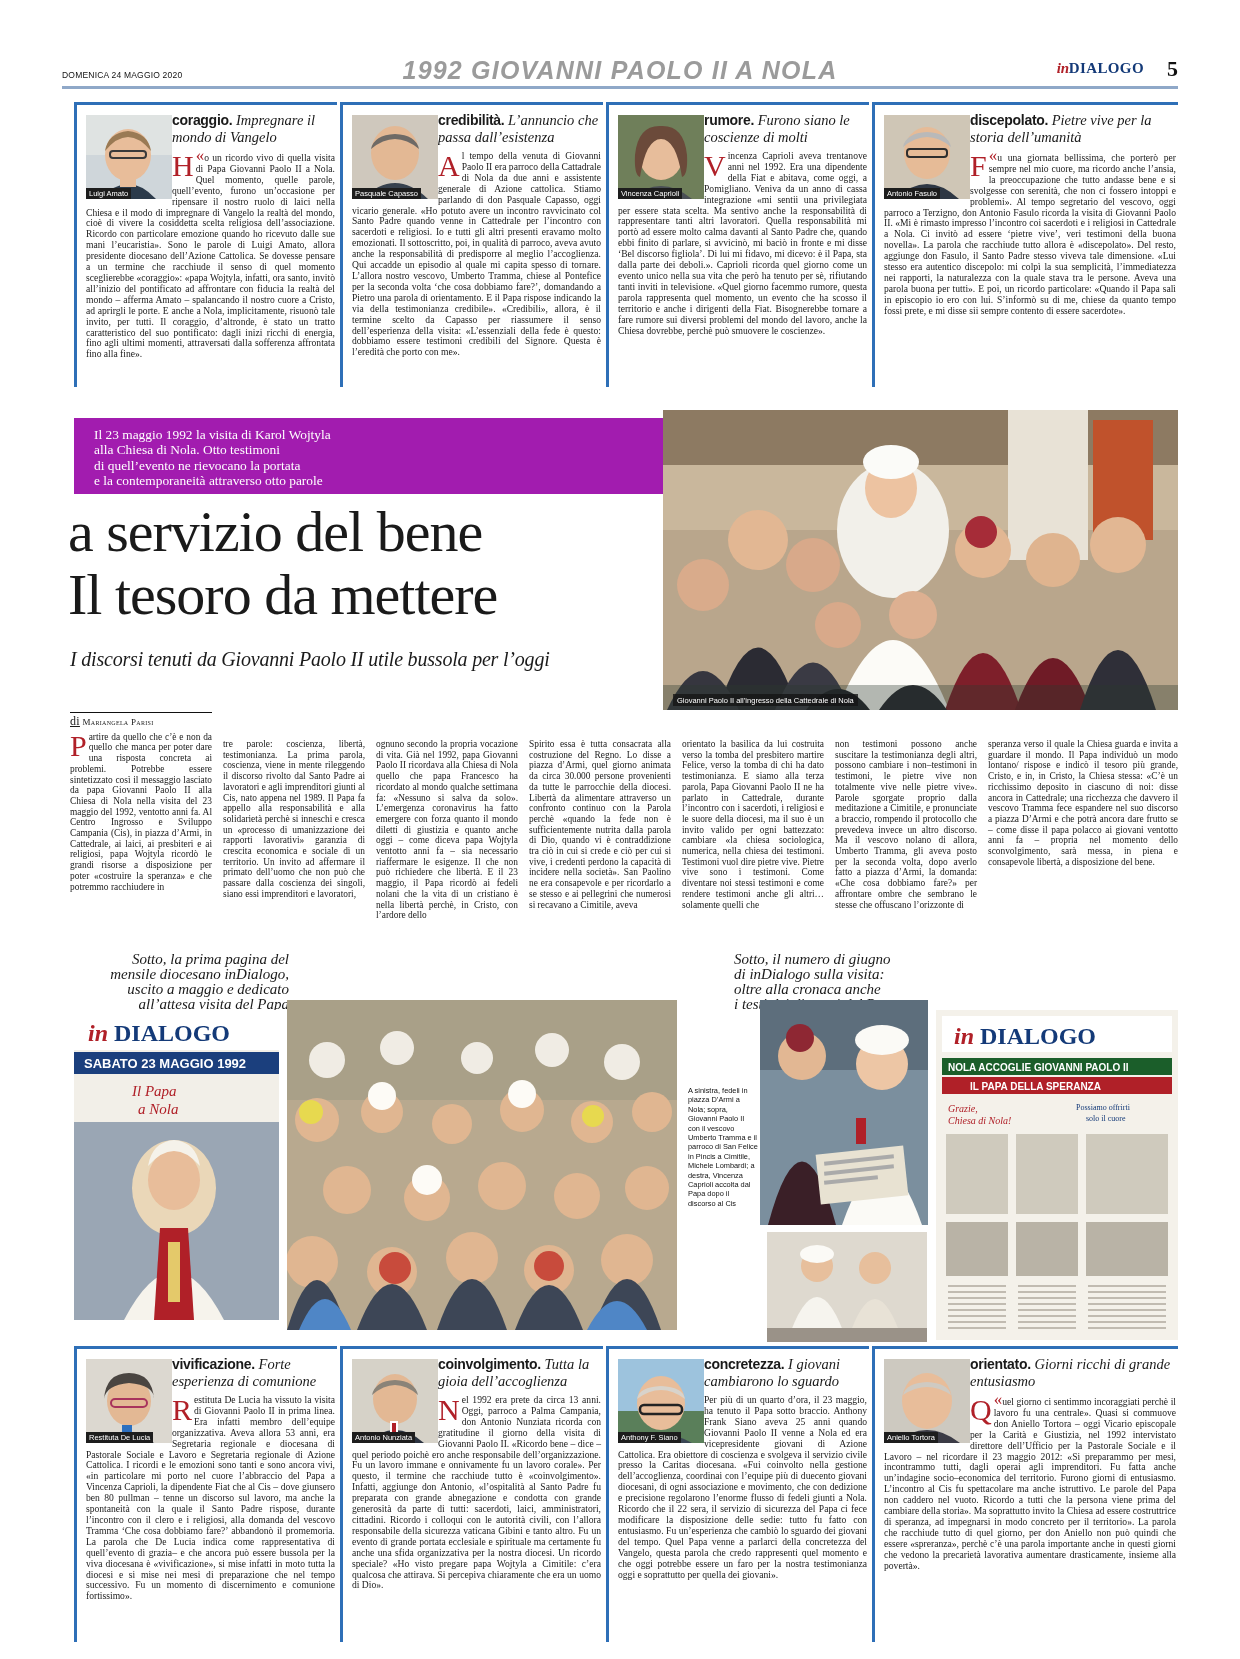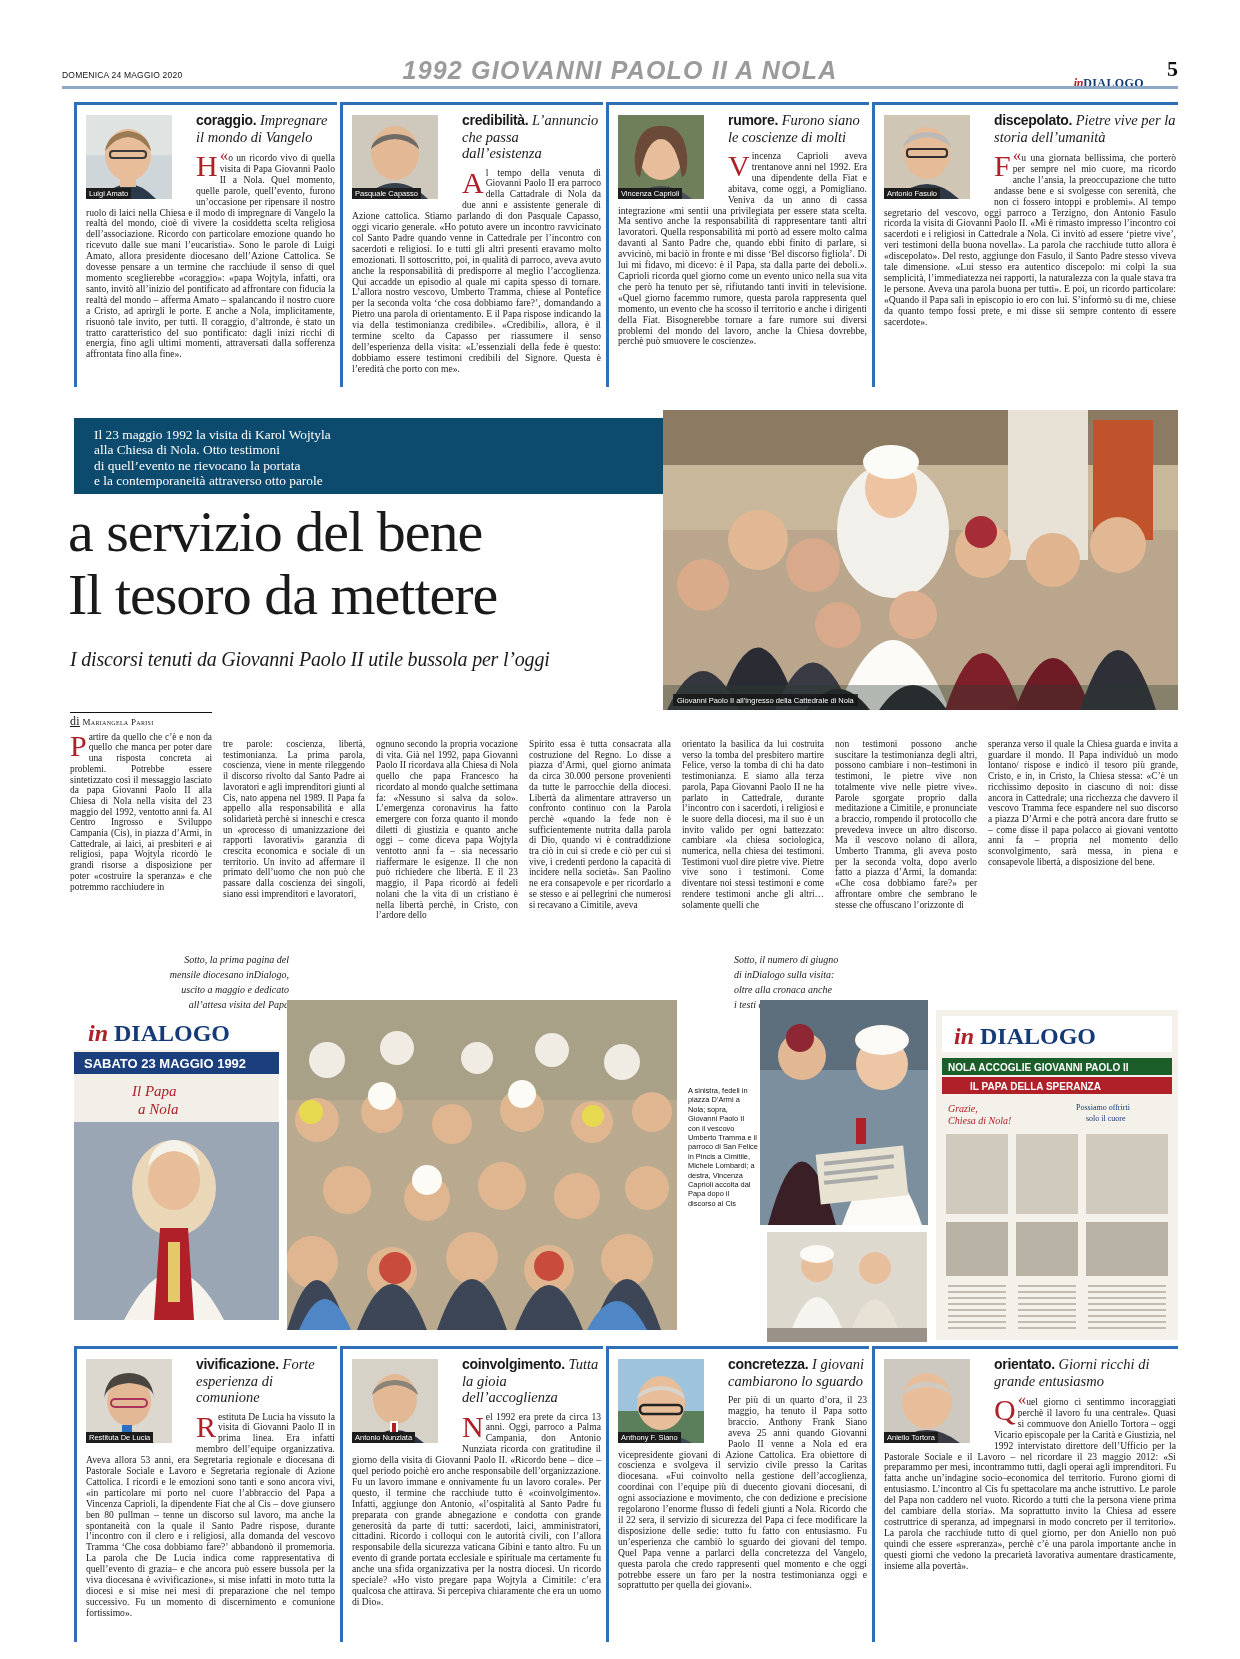--- a/index.html
+++ b/index.html
@@ -3,62 +3,62 @@
 <meta charset="utf-8">
 <style>
   html,body{margin:0;padding:0;background:#fff;}
   body{width:1240px;height:1659px;font-family:"Liberation Serif",serif;color:#1a1a1a;position:relative;overflow:hidden;}
   .page{width:980px;height:1659px;position:relative;padding-left:36px;}
 
   
   .masthead{position:absolute;left:62px;top:56px;width:1116px;height:40px;}
   .mh-date{position:absolute;left:0;top:14px;font-family:"Liberation Sans",sans-serif;font-size:8.5px;letter-spacing:.2px;color:#111;font-weight:400;}
   .mh-title{position:absolute;left:0;top:0;width:1116px;text-align:center;font-family:"Liberation Sans",sans-serif;font-weight:bold;font-size:25px;letter-spacing:1.2px;color:#9b9b9b;font-style:italic;}
-  .mh-logo{position:absolute;right:34px;top:20px;font-family:"Liberation Serif",serif;font-size:12px;letter-spacing:-.3px;white-space:nowrap;}
+  .mh-logo{position:absolute;right:34px;top:4px;font-family:"Liberation Serif",serif;font-size:15px;letter-spacing:-.3px;white-space:nowrap;}
   .mh-logo .in{color:#b02028;font-style:italic;font-weight:bold;}
   .mh-logo .dia{color:#143a78;font-weight:bold;font-variant:small-caps;letter-spacing:.4px;}
   .mh-page{position:absolute;right:0;top:0;font-family:"Liberation Serif",serif;font-weight:bold;font-size:22px;color:#111;}
   .mh-rule{position:absolute;left:0;top:30px;width:1116px;height:2.5px;background:#8fa8c8;}
 
   
   .topbox{position:absolute;top:102px;height:285px;}
   .topbox .tl{position:absolute;left:0;top:0;width:100%;height:2.5px;background:#2e6fb7;}
   .topbox .vl{position:absolute;left:0;top:0;width:2.5px;height:100%;background:#2e6fb7;}
   .tb-inner{position:absolute;left:12px;top:10px;right:2px;bottom:0;}
-  .tb-photo{float:left;width:86px;height:84px;margin:3px 24px 2px 0;position:relative;background:#eab308;overflow:hidden;}
+  .tb-photo{float:left;width:86px;height:84px;margin:3px 0 2px 0;position:relative;background:#eab308;overflow:hidden;}
   .tb-photo .nm{position:absolute;left:0;bottom:0;background:#1d1d1d;color:#fff;font-family:"Liberation Sans",sans-serif;font-size:7.5px;padding:1px 3px;white-space:nowrap;}
   .tb-head{font-size:14.5px;line-height:16.5px;font-family:"Liberation Serif",serif;margin:0 0 6px 0;}
   .tb-head b{font-family:"Liberation Sans",sans-serif;font-weight:bold;font-size:14px;letter-spacing:-.3px;}
   .tb-head i{font-style:italic;}
   .tb-body{font-size:9.6px;line-height:10.9px;text-align:justify;hyphens:auto;}
   .dcap{float:left;font-size:30px;line-height:25px;padding:2px 2px 0 0;color:#b02028;font-family:"Liberation Serif",serif;}
   .quo{color:#b02028;font-size:17px;}
 
   
-  .banner{position:absolute;left:74px;top:418px;width:1104px;height:76px;background:#0c4a6e;}
+  .banner{position:absolute;left:74px;top:418px;width:1104px;height:76px;background:#a21caf;}
   .banner p{margin:0;position:absolute;left:20px;top:9px;color:#fff;font-size:13.4px;line-height:15.4px;font-family:"Liberation Serif",serif;}
 
   
   .headline{position:absolute;left:68px;top:500px;width:590px;}
   .headline h1{margin:0;font-size:58px;line-height:63px;font-weight:normal;font-family:"Liberation Serif",serif;letter-spacing:-1px;}
   .subhead{position:absolute;left:70px;top:648px;width:600px;font-style:italic;font-size:20px;font-family:"Liberation Serif",serif;letter-spacing:-.2px;}
 
   
   .mainphoto{position:absolute;left:663px;top:410px;width:515px;height:300px;overflow:hidden;background:#8a7f6e;}
   .mainphoto .cap{position:absolute;left:10px;bottom:4px;background:rgba(20,20,20,.78);color:#fff;font-family:"Liberation Sans",sans-serif;font-size:7.5px;padding:1.5px 4px;}
 
   
   .bodycols{position:absolute;left:70px;top:712px;width:1108px;height:205px;}
   .bc{position:absolute;top:0;width:142px;font-size:9.4px;line-height:10.7px;text-align:justify;hyphens:auto;}
   .byline{border-top:1.6px solid #111;padding-top:3px;margin-bottom:4px;font-family:"Liberation Serif",serif;font-size:9px;font-variant:small-caps;letter-spacing:.3px;}
   .byline .di{font-variant:normal;font-size:12px;text-decoration:underline;}
   .bc .dcapB{float:left;font-size:30px;line-height:24px;padding:2px 2px 0 0;color:#b02028;}
 
   
-  .gcap{position:absolute;font-style:italic;font-size:10px;line-height:15px;text-align:right;font-family:"Liberation Serif",serif;}
+  .gcap{position:absolute;font-style:italic;font-size:15px;line-height:15px;text-align:right;font-family:"Liberation Serif",serif;}
   .gcap.l{left:74px;top:952px;width:215px;}
   .gcap.r{right:62px;top:952px;width:220px;text-align:left;}
   .gphoto{position:absolute;overflow:hidden;}
   .midcap{position:absolute;left:688px;top:1086px;width:70px;font-family:"Liberation Sans",sans-serif;font-size:7.4px;line-height:9.4px;color:#111;}
 
   
   .botbox{position:absolute;top:1346px;height:296px;}
 
   
   .ph{position:absolute;left:0;top:0;width:100%;height:100%;}

